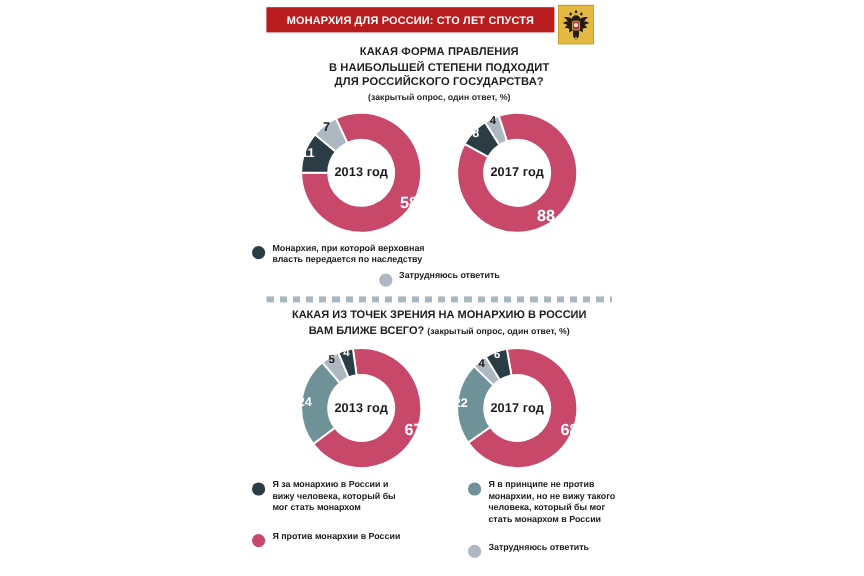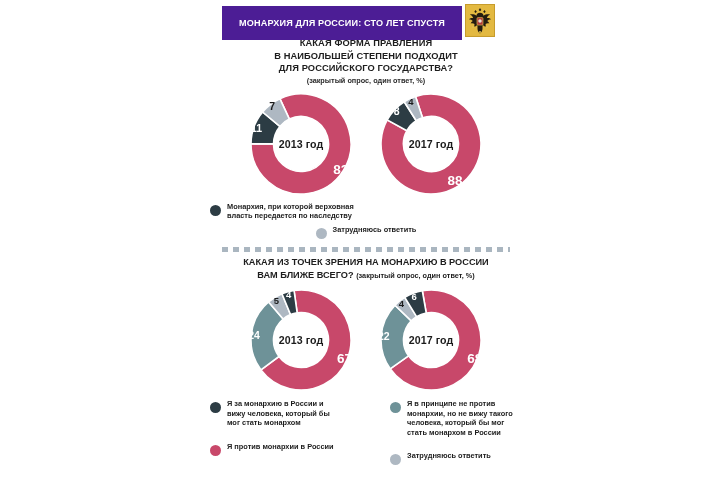--- a/index.html
+++ b/index.html
@@ -23,22 +23,22 @@
 
   
   .header-row {
     position: relative;
     height: 30px;
     margin: 4px 0 0 0;
   }
   .title-bar {
     position: absolute;
     left: 26px; top: 2px;
-    width: 240px; height: 34px;
-    background: #4c1d95;
+    width: 240px; height: 21px;
+    background: #b91c1c;
     display: flex; align-items: center; justify-content: center;
   }
   .title-bar span {
     color: #ffffff;
     font-size: 9.1px;
     font-weight: bold;
     letter-spacing: .15px;
     white-space: nowrap;
     font-family: "Liberation Sans", sans-serif;
   }
@@ -173,21 +173,21 @@
   <div class="charts-row">
     <div class="donut-wrap">
       <div class="donut" id="s1c0">
             <svg width="104" height="104" viewBox="0 0 104 104">
               <path d="M 30.869086912965034 6.684610648167499 A 50 50 0 1 1 2.00030461711048 51.82546742923883 L 24.500167539410764 51.90400708608136 A 27.5 27.5 0 1 0 40.377997802130764 27.076535856492125 Z" fill="#c8486a" stroke="#ffffff" stroke-width="1.6"></path>
               <path d="M 2.00030461711048 51.82546742923883 A 50 50 0 0 1 13.585823820323839 19.99451502575222 L 30.872203101178112 34.39698326416372 A 27.5 27.5 0 0 0 24.500167539410764 51.90400708608136 Z" fill="#2c3c44" stroke="#ffffff" stroke-width="1.6"></path>
               <path d="M 13.585823820323839 19.99451502575222 A 50 50 0 0 1 30.869086912965003 6.684610648167514 L 40.37799780213075 27.076535856492132 A 27.5 27.5 0 0 0 30.872203101178112 34.39698326416372 Z" fill="#aeb8c2" stroke="#ffffff" stroke-width="1.6"></path>
             </svg>
           </div>
       <div class="donut-center">2013 год</div>
-    <div class="dlabel big" style="left: 91.8059px; top: 77.4569px;">82</div>
+    <div class="dlabel big" style="left: 91.8059px; top: 77.4569px;">58</div>
           <div class="dlabel mid" style="left: 7.59952px; top: 35.8395px;">11</div>
           <div class="dlabel mid dark-text" style="left: 23.1706px; top: 14.5643px;">7</div>
         </div>
     <div class="donut-wrap">
       <div class="donut" id="s1c1">
             <svg width="104" height="104" viewBox="0 0 104 104">
               <path d="M 36.549150281252636 4.447174185242318 A 50 50 0 1 1 8.184665997806825 27.91231629491423 L 27.901566298793753 38.751773962202826 A 27.5 27.5 0 1 0 43.502032654688946 25.845945801883275 Z" fill="#c8486a" stroke="#ffffff" stroke-width="1.6"></path>
               <path d="M 8.184665997806825 27.91231629491423 A 50 50 0 0 1 25.208660251050183 9.783603724899237 L 37.2647631380776 28.78098204869458 A 27.5 27.5 0 0 0 27.901566298793753 38.751773962202826 Z" fill="#2c3c44" stroke="#ffffff" stroke-width="1.6"></path>
               <path d="M 25.208660251050183 9.783603724899237 A 50 50 0 0 1 36.54915028125262 4.447174185242325 L 43.502032654688946 25.84594580188328 A 27.5 27.5 0 0 0 37.2647631380776 28.78098204869458 Z" fill="#aeb8c2" stroke="#ffffff" stroke-width="1.6"></path>
             </svg>

